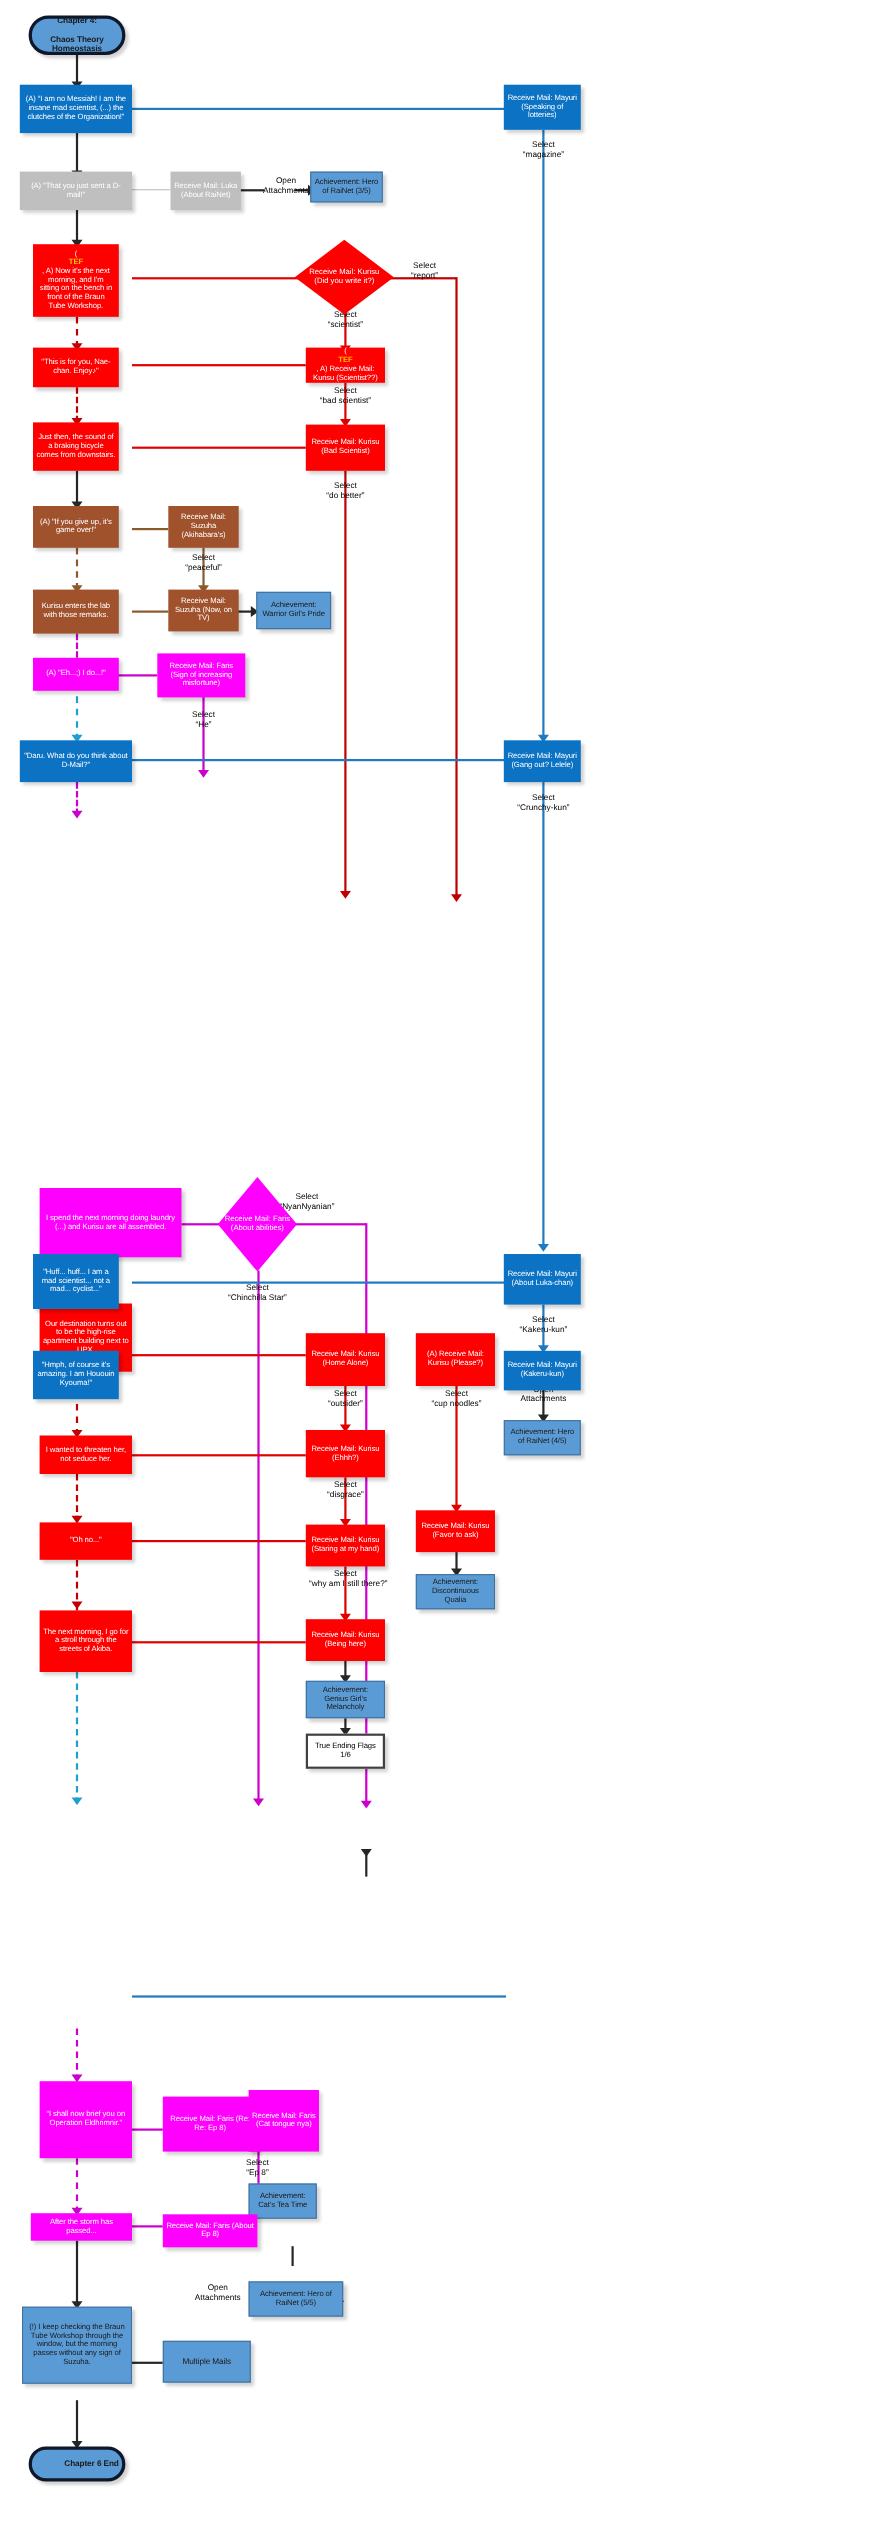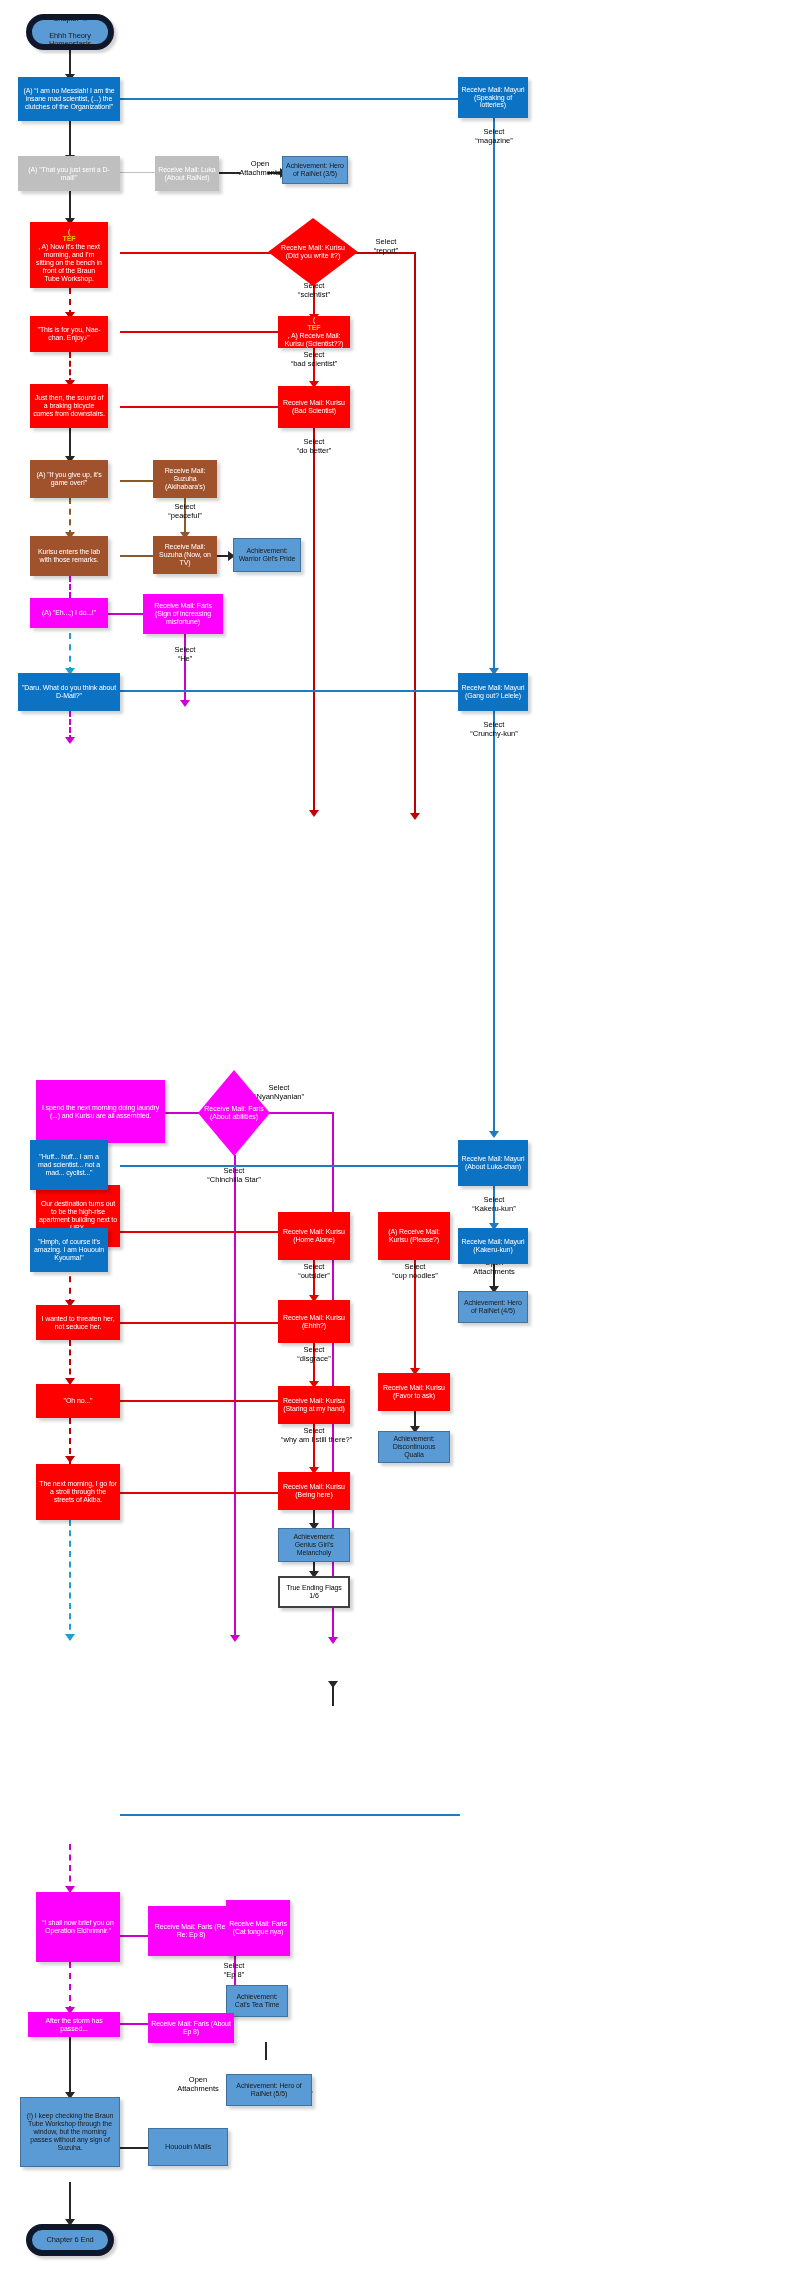--- a/index.html
+++ b/index.html
@@ -3,21 +3,21 @@
 <meta charset="utf-8">
 <style>
   html,body{margin:0;padding:0;background:#fff;}
   body{font-family:"Liberation Sans",sans-serif;}
   #canvas{position:relative;width:800px;height:2294px;background:#ffffff;overflow:hidden;}
   .node{position:absolute;box-sizing:border-box;display:flex;align-items:center;justify-content:center;text-align:center;line-height:1.12;letter-spacing:-0.1px;}
   .node span{display:block;padding:0 3px;}
   
   .t-blue{background:#0b72c4;color:#ffffff;}
   .t-blue-ach{background:#5b9bd5;color:#1a1a1a;border:1px solid #41719c;}
-  .t-term{background:#5b9bd5;color:#1a1a1a;border:6px solid #0f172a;border-radius:18px;font-weight:normal;}
+  .t-term{background:#5b9bd5;color:#1a1a1a;border:3px solid #0f172a;border-radius:18px;font-weight:bold;justify-content:flex-end;}
   .t-gray{background:#bfbfbf;color:#ffffff;}
   .t-red{background:#ff0000;color:#ffffff;}
   .t-brown{background:#a0522d;color:#ffffff;}
   .t-magenta{background:#ff00ff;color:#ffffff;}
   .t-white{background:#ffffff;color:#000000;border:2px solid #404040;}
   .shadow{box-shadow:3px 3px 3px rgba(0,0,0,0.18);}
   
   .diamond{position:absolute;display:flex;align-items:center;justify-content:center;text-align:center;}
   .diamond .dshape{position:absolute;inset:0;}
   .diamond .dtext{position:relative;z-index:2;color:#fff;line-height:1.12;padding:0 6px;}
@@ -248,21 +248,21 @@
   <div class="lbl" style="left:462px;top:1196px;width:64px;font-size:7.5px;">Select
 “Kakeru-kun”</div>
   <div class="lbl" style="left:462px;top:1259px;width:64px;font-size:7.5px;">Open
 Attachments</div>
   <div class="lbl" style="left:203px;top:1962px;width:62px;font-size:7.5px;">Select
 “Ep 8”</div>
   <div class="lbl" style="left:166px;top:2076px;width:64px;font-size:7.5px;">Open
 Attachments</div>
 
   <div class="node t-term shadow" style="left:26px;top:14px;width:88px;height:36px;font-size:7.5px;">
-    <span><span>Chapter 4:</span><br><span>Ehhh Theory Homeostasis</span></span>
+    <span><span>Chapter 4:</span><br><span>Chaos Theory Homeostasis</span></span>
   </div>
 
   <div class="node t-blue shadow" style="left:18px;top:77px;width:102px;height:44px;font-size:7px;">
     <span>(A) “I am no Messiah! I am the insane mad scientist, (...) the clutches of the Organization!”</span>
   </div>
 
   <div class="node t-blue shadow" style="left:458px;top:77px;width:70px;height:41px;font-size:7px;">
     <span>Receive Mail: Mayuri (Speaking of lotteries)</span>
   </div>
 
@@ -458,20 +458,20 @@
 
   <div class="node t-blue-ach shadow" style="left:226px;top:2074px;width:86px;height:32px;font-size:7px;">
     <span>Achievement: Hero of RaiNet (5/5)</span>
   </div>
 
   <div class="node t-blue-ach shadow" style="left:20px;top:2097px;width:100px;height:70px;font-size:7px;">
     <span>(!) I keep checking the Braun Tube Workshop through the window, but the morning passes without any sign of Suzuha.</span>
   </div>
 
   <div class="node t-blue-ach shadow" style="left:148px;top:2128px;width:80px;height:38px;font-size:7.5px;">
-    <span>Hououin Mails</span>
+    <span>Multiple Mails</span>
   </div>
 
   <div class="node t-term shadow" style="left:26px;top:2224px;width:88px;height:32px;font-size:7.5px;">
     <span>Chapter 6 End</span>
   </div>
 
 </div>
 
 </body></html>

